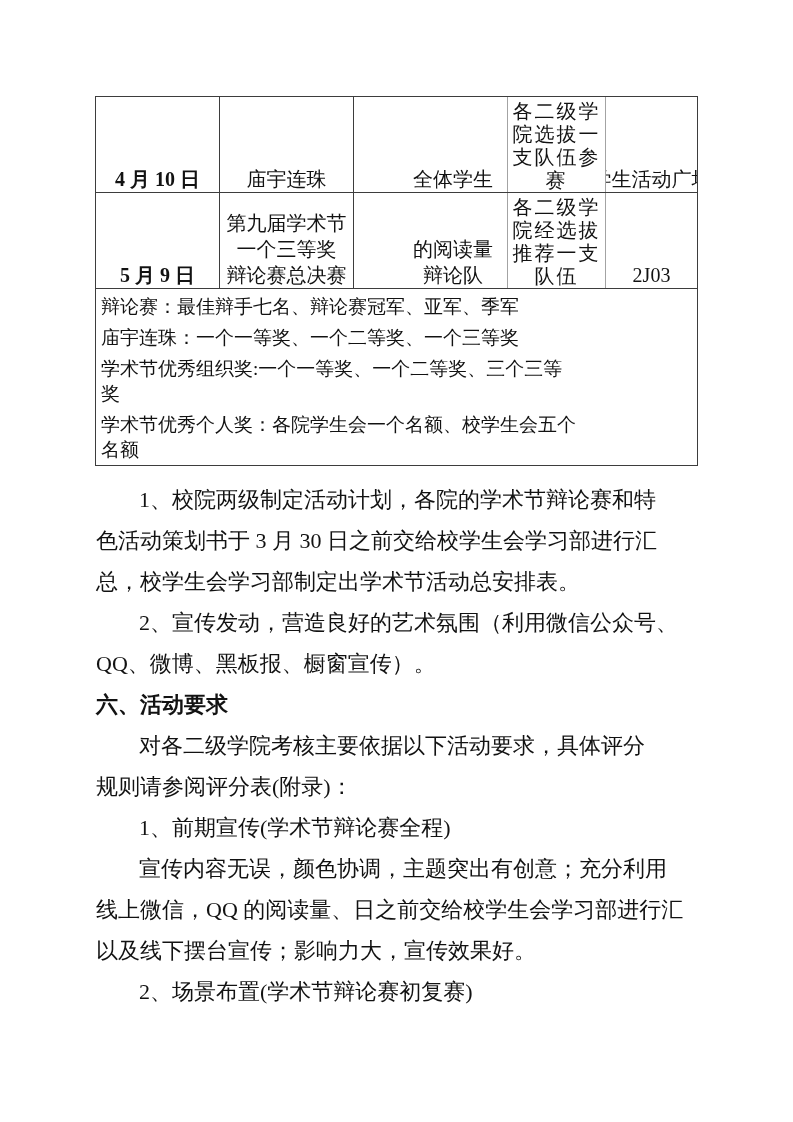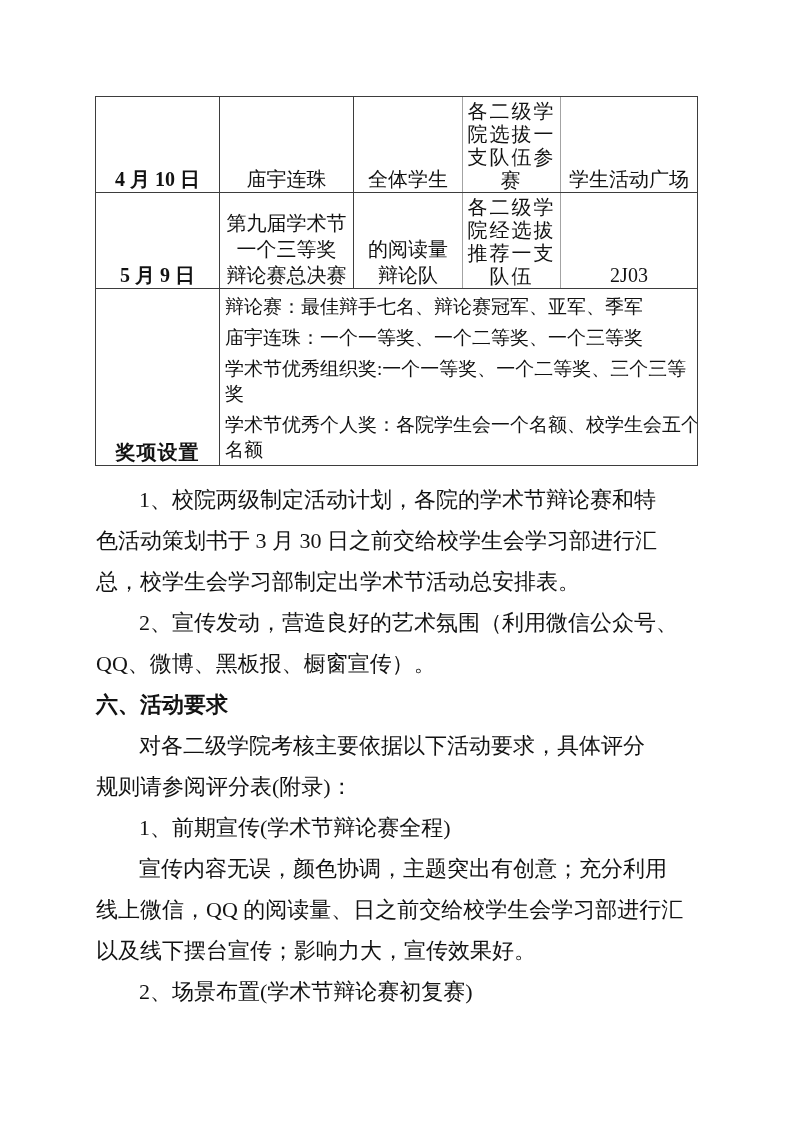--- a/index.html
+++ b/index.html
@@ -23,21 +23,21 @@
     box-sizing:border-box;
     display:flex;flex-direction:column;
     justify-content:flex-end;align-items:center;
     text-align:center;
     font-size:20px;line-height:26px;
     border-right:1px solid #3d3d3d;
     overflow:hidden;
   }
   .w1{width:124px;}
   .w2{width:134px;}
-  .w3{width:109px;}
+  .w3{width:109px;margin-left:45px;}
   .w4{width:98px;}
   .w5{flex:1;border-right:none;}
   .grayline{border-right-color:#a3a3a3;}
   .date{font-weight:bold;}
   .w4 .cl{letter-spacing:2px;line-height:23px;}
   .cl{white-space:nowrap;}
   .lab{width:124px;font-weight:bold;letter-spacing:1px;}
   .awardscell{
     flex:1;border-right:none;
     align-items:flex-start;text-align:left;
@@ -97,21 +97,20 @@
           <div class="cl">院经选拔</div>
           <div class="cl">推荐一支</div>
           <div class="cl">队伍</div>
         </div>
       <div class="cell w5">
           <div class="cl">2J03</div>
         </div>
     </div>
 
     <div class="trow r3">
-      <div class="cell lab">奖项设置</div>
       <div class="cell awardscell">
         <div class="aitem">
             <div class="cl">辩论赛：最佳辩手七名、辩论赛冠军、亚军、季军</div>
           </div>
         <div class="aitem">
             <div class="cl">庙宇连珠：一个一等奖、一个二等奖、一个三等奖</div>
           </div>
         <div class="aitem">
             <div class="cl">学术节优秀组织奖:一个一等奖、一个二等奖、三个三等</div>
             <div class="cl">奖</div>

